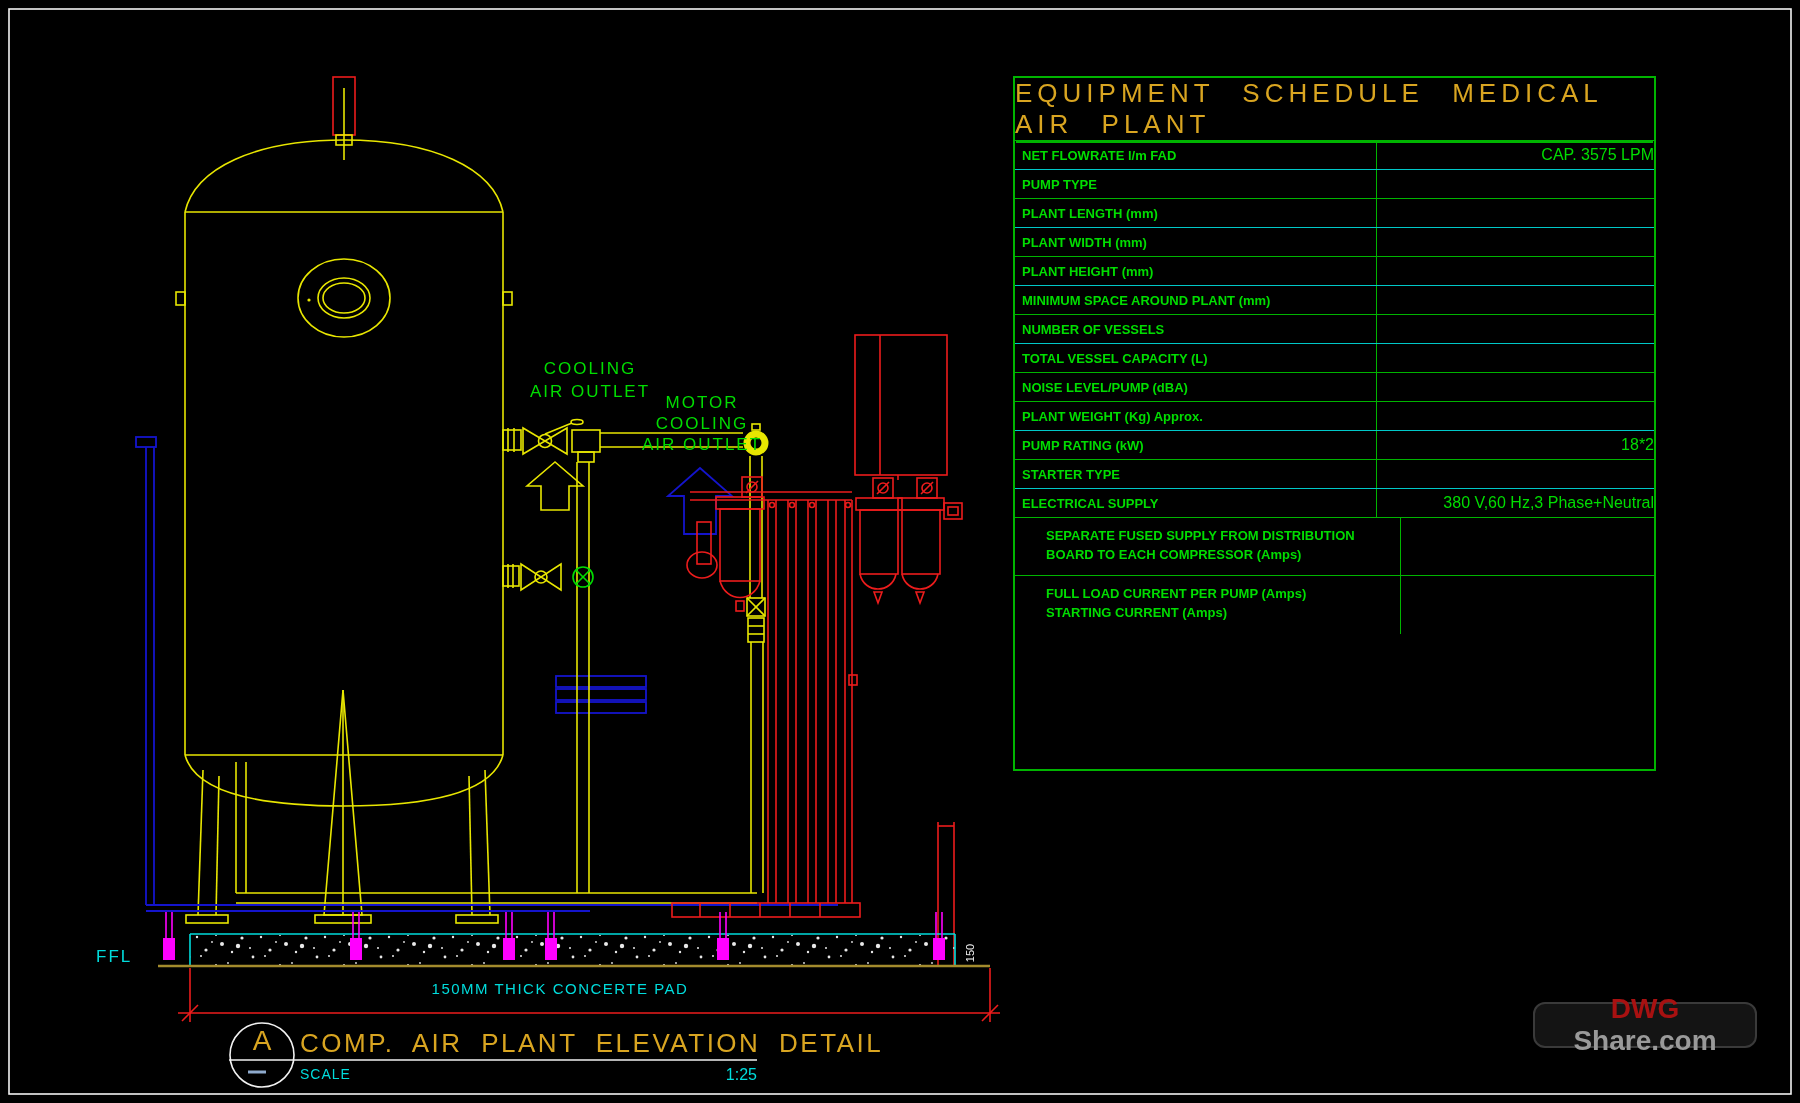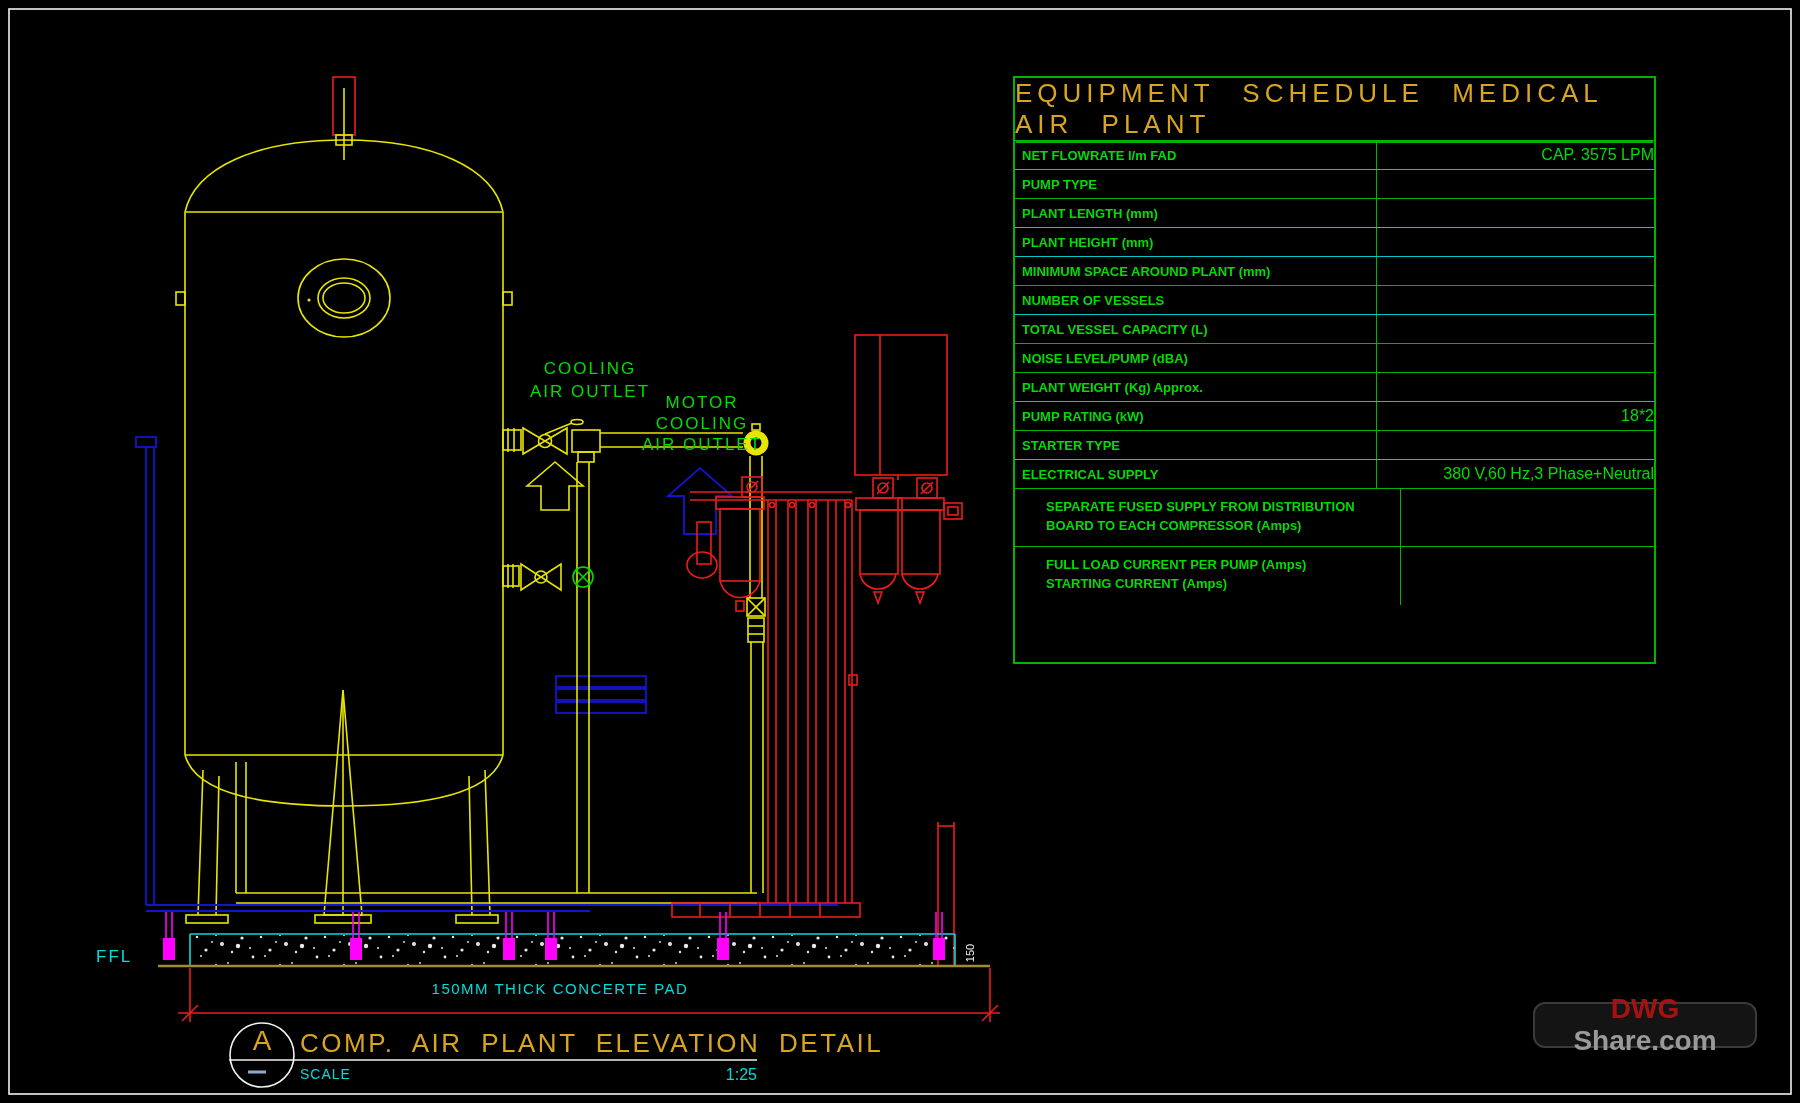--- a/index.html
+++ b/index.html
@@ -16,21 +16,21 @@
   .w{stroke:#F2F2F2;fill:none;stroke-width:1.6;}
   .m{stroke:#FF00FF;fill:none;stroke-width:1.6;}
   .tan{stroke:#A38B2D;fill:none;stroke-width:2.4;}
 
   .tg{fill:#00DD00;}
   .tc{fill:#00DCDC;}
   .tw{fill:#F2F2F2;}
   .tgold{fill:#D9A521;}
 
   
-  .schedule{position:absolute;left:1013px;top:76px;width:643px;height:588px;
+  .schedule{position:absolute;left:1013px;top:76px;width:643px;height:695px;
             border:2px solid #00B400;box-sizing:border-box;display:flex;flex-direction:column;}
   .sched-title{height:62px;border-bottom:1px solid #00B400;box-shadow:0 3px 0 -1px #00B400;
                display:flex;align-items:center;justify-content:center;
                color:#D9A521;font-size:26px;letter-spacing:5px;word-spacing:16px;}
   .trow{display:flex;height:29px;box-sizing:border-box;align-items:center;}
   .trow.tall{height:58px;align-items:flex-end;padding-left:24px;}
   .sep-c{border-bottom:1.6px solid #00C8C8;}
   .sep-g{border-bottom:1.6px solid #00B400;}
   .tlabel{width:362px;box-sizing:border-box;border-right:1.6px solid #00B400;
           color:#00DD00;font-size:13px;font-weight:700;padding:0 0 0 7px;
@@ -333,20 +333,26 @@
         <span>PUMP TYPE</span>
       </div>
       <div class="tval"></div>
     </div>
   <div class="trow sep-c">
       <div class="tlabel">
         <span>PLANT LENGTH (mm)</span>
       </div>
       <div class="tval"></div>
     </div>
+  <div class="trow sep-g">
+      <div class="tlabel">
+        <span>PLANT WIDTH (mm)</span>
+      </div>
+      <div class="tval"></div>
+    </div>
   <div class="trow sep-c">
       <div class="tlabel">
         <span>PLANT HEIGHT (mm)</span>
       </div>
       <div class="tval"></div>
     </div>
   <div class="trow sep-g">
       <div class="tlabel">
         <span>MINIMUM SPACE AROUND PLANT (mm)</span>
       </div>

